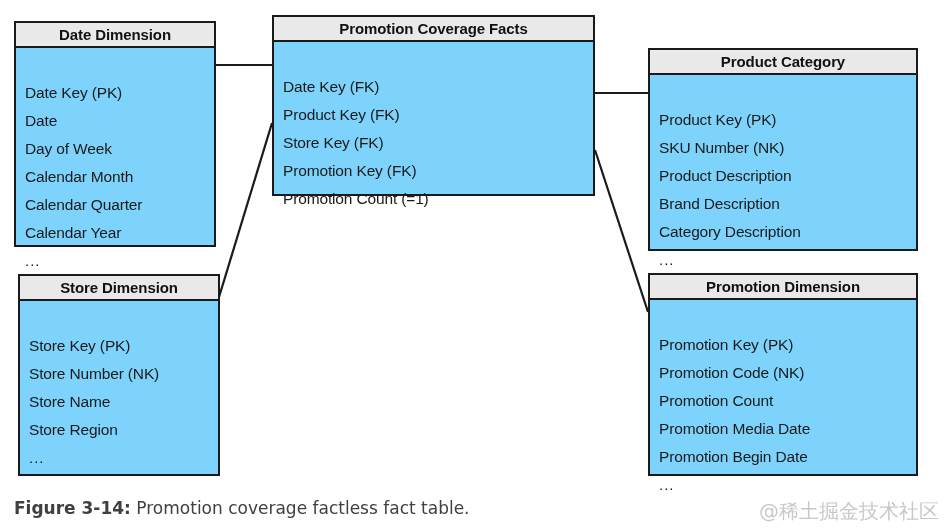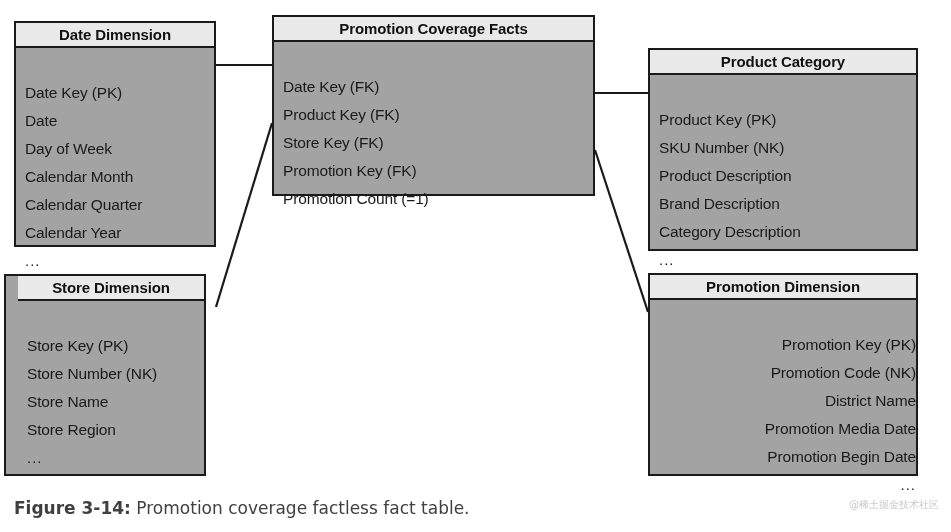--- a/index.html
+++ b/index.html
@@ -25,21 +25,21 @@
     left: 0; top: 0;
     width: 951px;
     height: 532px;
     pointer-events: none;
     z-index: 1;
   }
   .entity {
     position: absolute;
     box-sizing: border-box;
     border: 2px solid #1a1a1a;
-    background: #a3a3a3;
+    background: #7dd3fc;
     z-index: 2;
   }
   .entity-header {
     box-sizing: border-box;
     height: 25px;
     background: #e9e9e9;
     border-bottom: 2px solid #1a1a1a;
     display: flex;
     align-items: center;
     justify-content: center;
@@ -62,42 +62,42 @@
   }
   .field.ellipsis {
     letter-spacing: 1px;
     font-size: 15px;
   }
 
   
   #date-dimension      { left: 14px;  top: 21px;  width: 202px; height: 226px; }
   #fact-table          { left: 272px; top: 15px;  width: 323px; height: 181px; }
   #product-dimension   { left: 648px; top: 48px;  width: 270px; height: 203px; }
-  #store-dimension     { left: 4px;  top: 274px; width: 202px; height: 202px; padding-left: 12px; }
-  #promotion-dimension { left: 648px; top: 273px; width: 270px; height: 203px; text-align: right; }
+  #store-dimension     { left: 18px;  top: 274px; width: 202px; height: 202px; }
+  #promotion-dimension { left: 648px; top: 273px; width: 270px; height: 203px; }
 
   
   #caption {
     position: absolute;
     left: 14px;
     top: 498px;
     font-size: 17px;
     color: #404040;
     font-family: "DejaVu Sans", sans-serif;
     white-space: nowrap;
     z-index: 3;
   }
   #caption .fig-label {
     font-weight: bold;
   }
   #watermark {
     position: absolute;
     right: 12px;
     top: 498px;
-    font-size: 10px;
+    font-size: 20px;
     color: #c8c8c8;
     font-family: "DejaVu Sans", sans-serif;
     white-space: nowrap;
     z-index: 3;
   }
 </style>
 </head>
 <body>
 
 <div id="diagram">
@@ -154,21 +154,21 @@
       <div class="field">Store Region</div>
       <div class="field ellipsis">...</div>
     </div>
   </div>
 
   <div class="entity" id="promotion-dimension">
     <div class="entity-header">Promotion Dimension</div>
     <div class="entity-body">
       <div class="field">Promotion Key (PK)</div>
       <div class="field">Promotion Code (NK)</div>
-      <div class="field">District Name</div>
+      <div class="field">Promotion Count</div>
       <div class="field">Promotion Media Date</div>
       <div class="field">Promotion Begin Date</div>
       <div class="field ellipsis">...</div>
     </div>
   </div>
 
   <div id="caption">
     <span class="fig-label">Figure 3-14:</span><span> Promotion coverage factless fact table.</span>
   </div>
 

